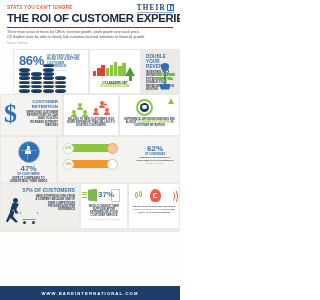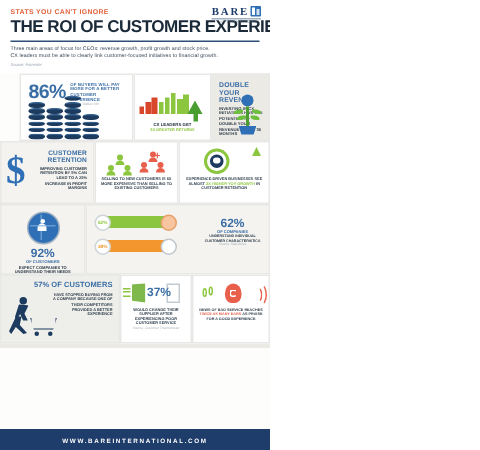--- a/index.html
+++ b/index.html
@@ -203,21 +203,21 @@
   .footer .url{color:#ffffff;font-size:4.2px;font-weight:bold;letter-spacing:1.1px;}
   .preblue{height:3px;background:#eceae5;}
 </style>
 </head>
 <body>
 
 <div class="page">
 
   <div class="header">
     <div class="logo">
-      <div class="logo-word"><span>BARE</span><span class="logo-mark"></span></div>
+      <div class="logo-word"><span>THEIR</span><span class="logo-mark"></span></div>
       <div class="logo-sub">INTERNATIONAL</div>
     </div>
     <div class="kicker">STATS YOU CAN'T IGNORE</div>
     <div class="h1"><span>THE ROI OF CUSTOMER EXPERIENCE</span><span class="dot">.</span></div>
     <div class="rule"></div>
     <div class="sub">Three main areas of focus for CEOs: revenue growth, profit growth and stock price.</div>
     <div class="sub">CX leaders must be able to clearly link customer-focused initiatives to financial growth.</div>
     <div class="src">Source: Forrester</div>
   </div>
 
@@ -345,21 +345,21 @@
 
   <div class="row r3">
 
     <div class="cell c73">
       <div class="globe">
         <div class="gperson">
             <i></i>
             <b></b>
           </div>
       </div>
-      <div class="big statnum">92%</div>
+      <div class="big statnum">47%</div>
       <div class="lbl2">OF CUSTOMERS</div>
       <div class="body">EXPECT COMPANIES TO UNDERSTAND THEIR NEEDS</div>
 
     </div>
 
     <div class="cell cbars">
       <div class="barswrap">
         <div class="barrow">
           <div class="barbadge">
               <span style="color:#8cc63e;">62%</span>

